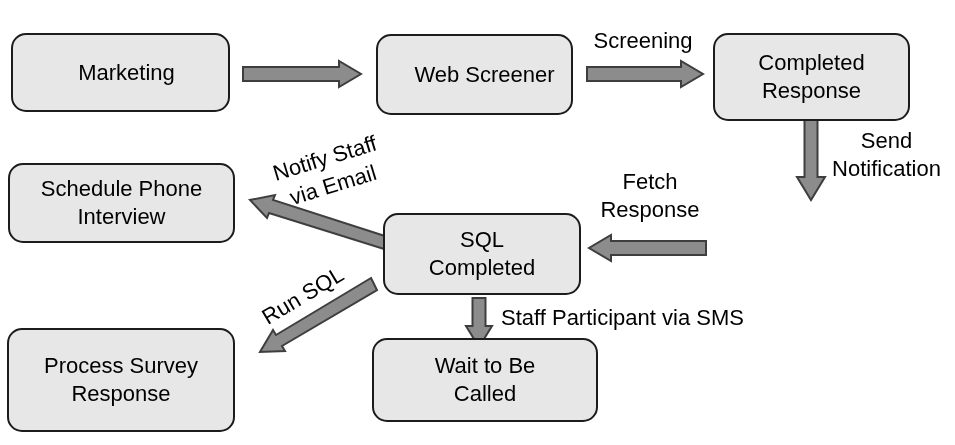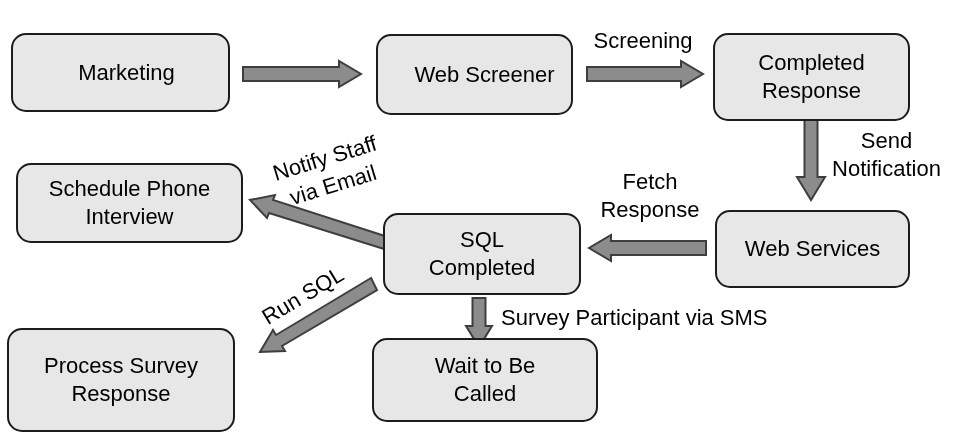--- a/index.html
+++ b/index.html
@@ -57,26 +57,25 @@
     <polygon points="472.5,298 472.5,326 466,326 479,347 492,326 485.5,326 485.5,298"></polygon>
   </svg>
 
   <div class="node" style="left:11px; top:33px; width:219px; height:79px;padding-left:12px;">Marketing</div>
 
   <div class="node" style="left:376px; top:34px; width:197px; height:81px;padding-left:20px;">Web Screener</div>
 
   <div class="node" style="left:713px; top:33px; width:197px; height:88px;">Completed
 Response</div>
 
-  <div class="node" style="left:715px; top:210px; width:195px; height:78px;">Web Services</div>
 
   <div class="node" style="left:383px; top:213px; width:198px; height:82px;">SQL
 Completed</div>
 
-  <div class="node" style="left:8px; top:163px; width:227px; height:80px;margin-left:8px;">Schedule Phone
+  <div class="node" style="left:8px; top:163px; width:227px; height:80px;">Schedule Phone
 Interview</div>
 
   <div class="node" style="left:7px; top:328px; width:228px; height:104px;">Process Survey
 Response</div>
 
   <div class="node" style="left:372px; top:338px; width:226px; height:84px;">Wait to Be
 Called</div>
 
 
   <div class="edge-label" style="left:583px; top:27px; width:120px;">Screening</div>
@@ -85,15 +84,15 @@
 Notification</div>
 
   <div class="edge-label" style="left:590px; top:168px; width:120px;">Fetch
 Response</div>
 
   <div class="edge-label" style="left:256px; top:144px; width:146px; transform:rotate(-17deg);">Notify Staff
 via Email</div>
 
   <div class="edge-label" style="left:248px; top:282px; width:110px; transform:rotate(-31deg);">Run SQL</div>
 
-  <div class="edge-label nowrap" style="left:501px; top:304px;">Survey Participant via SMS</div>
+  <div class="edge-label nowrap" style="left:501px; top:304px;">Staff Participant via SMS</div>
 
 </div>
 
 </body></html>

